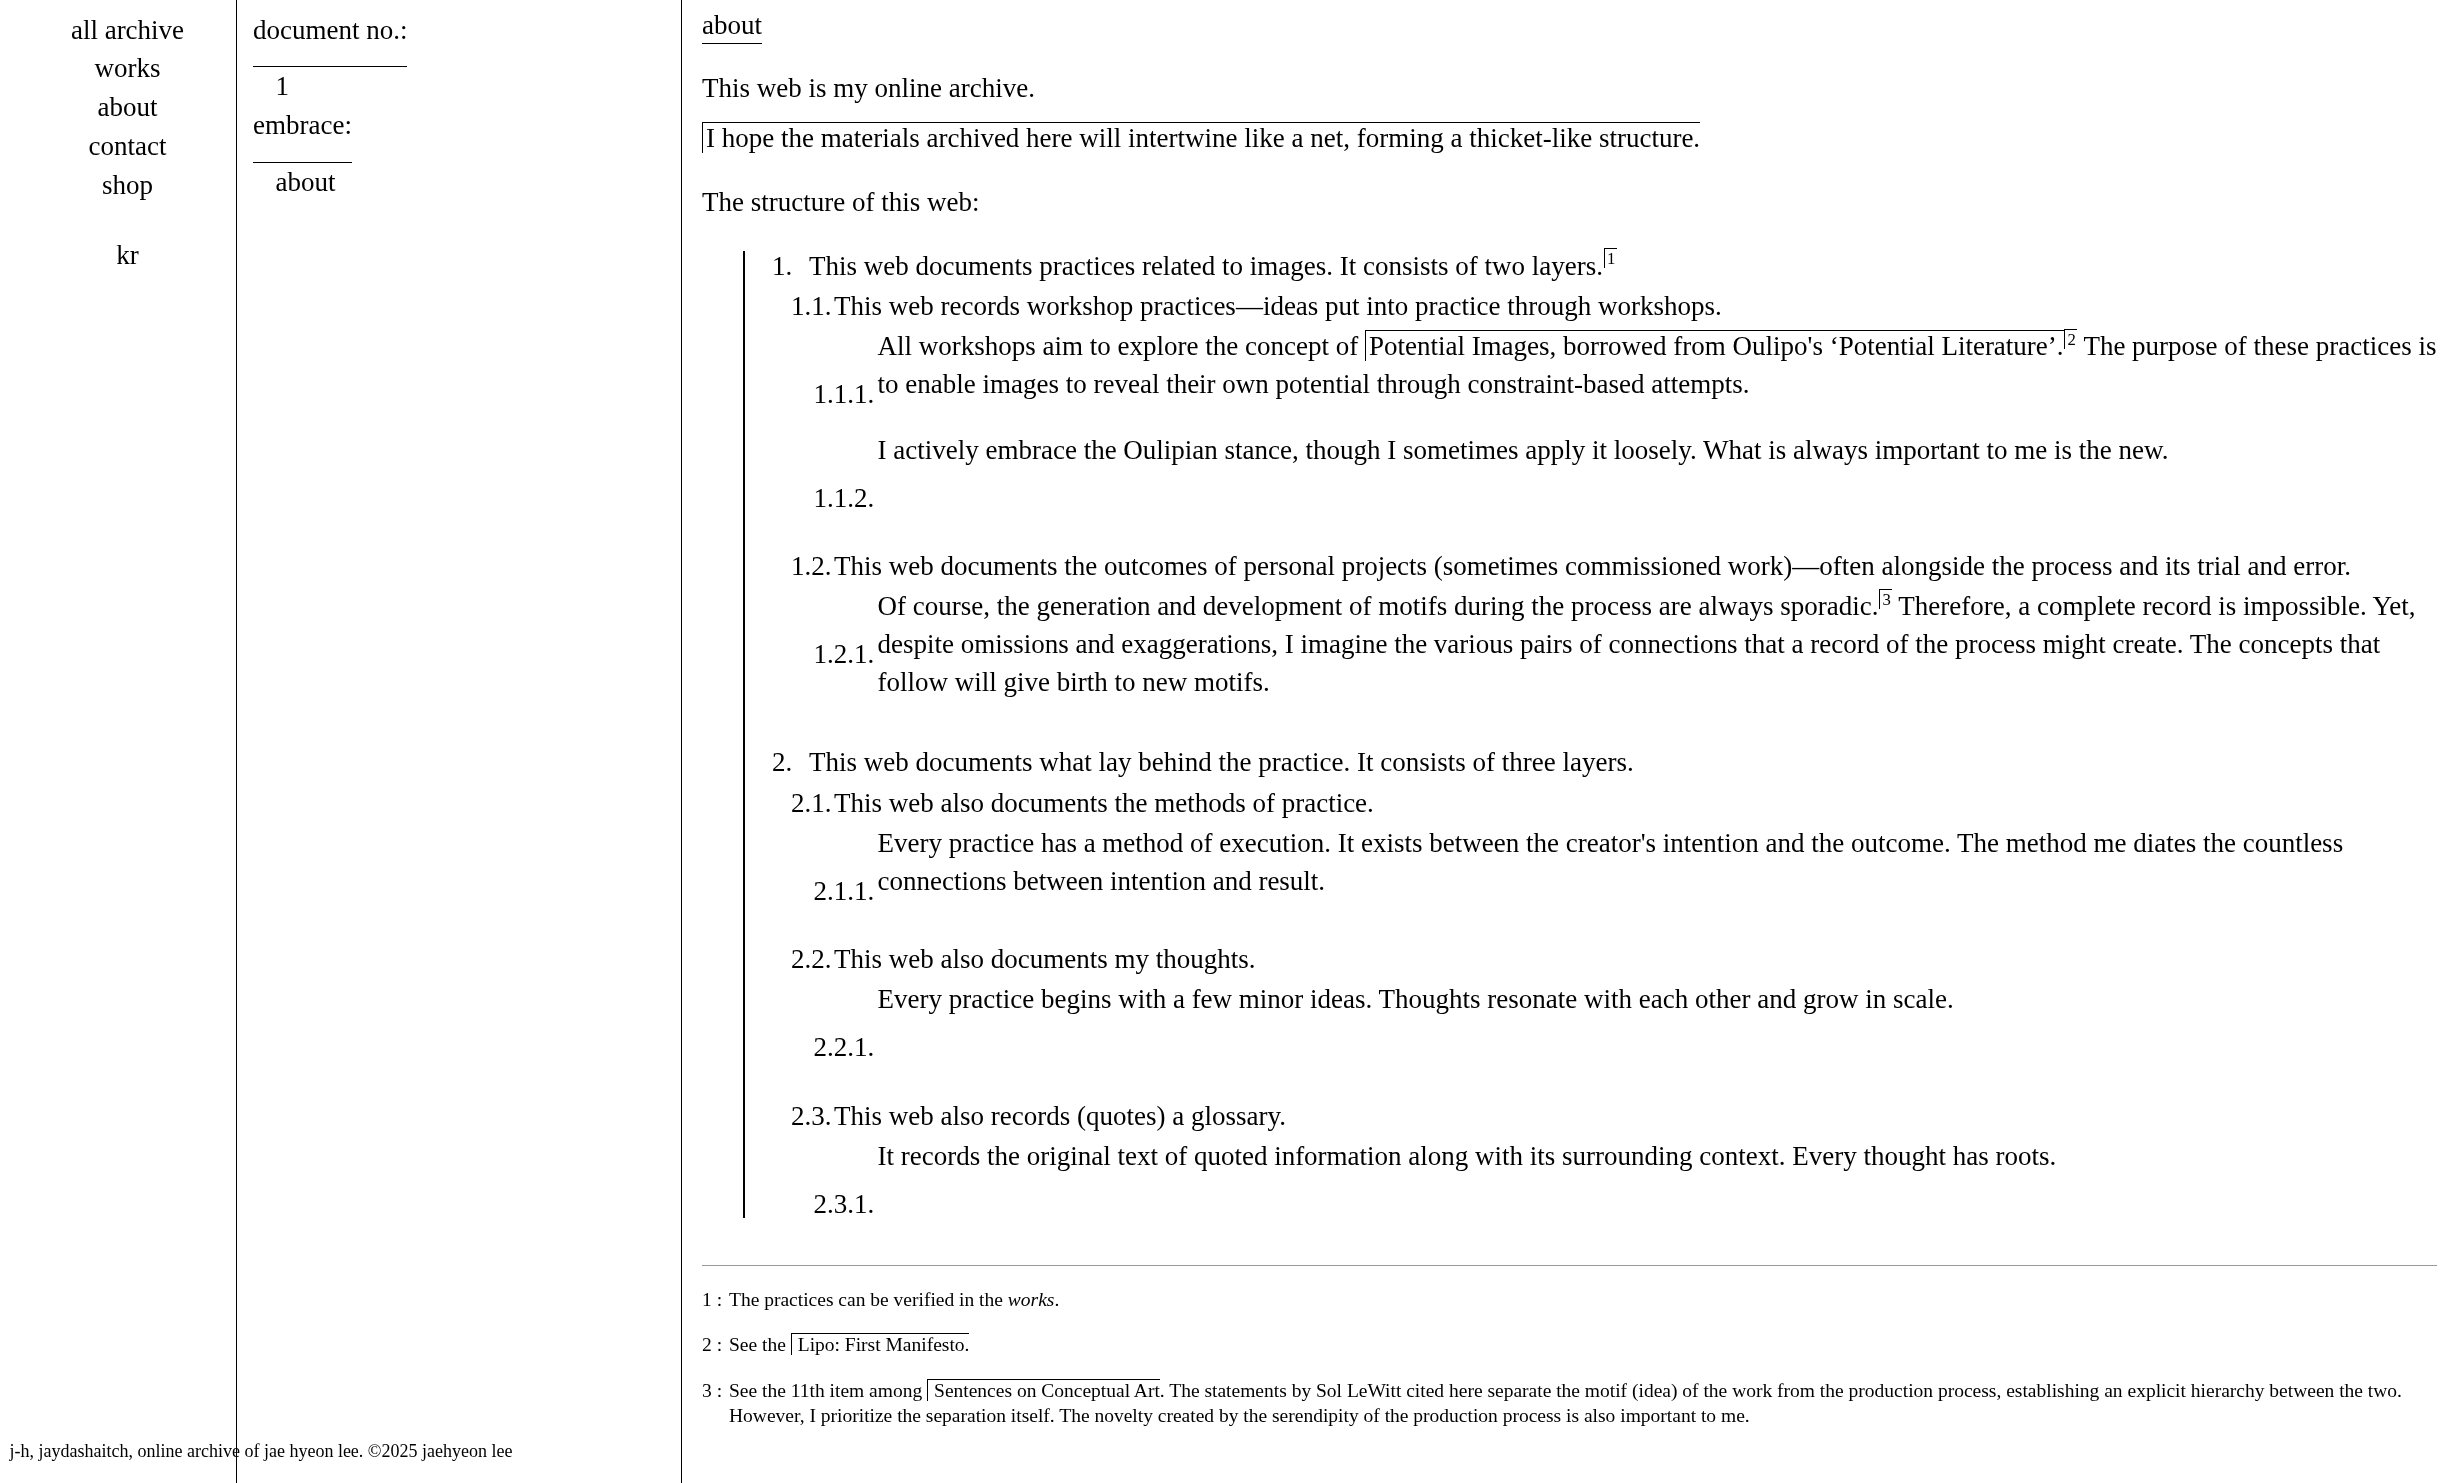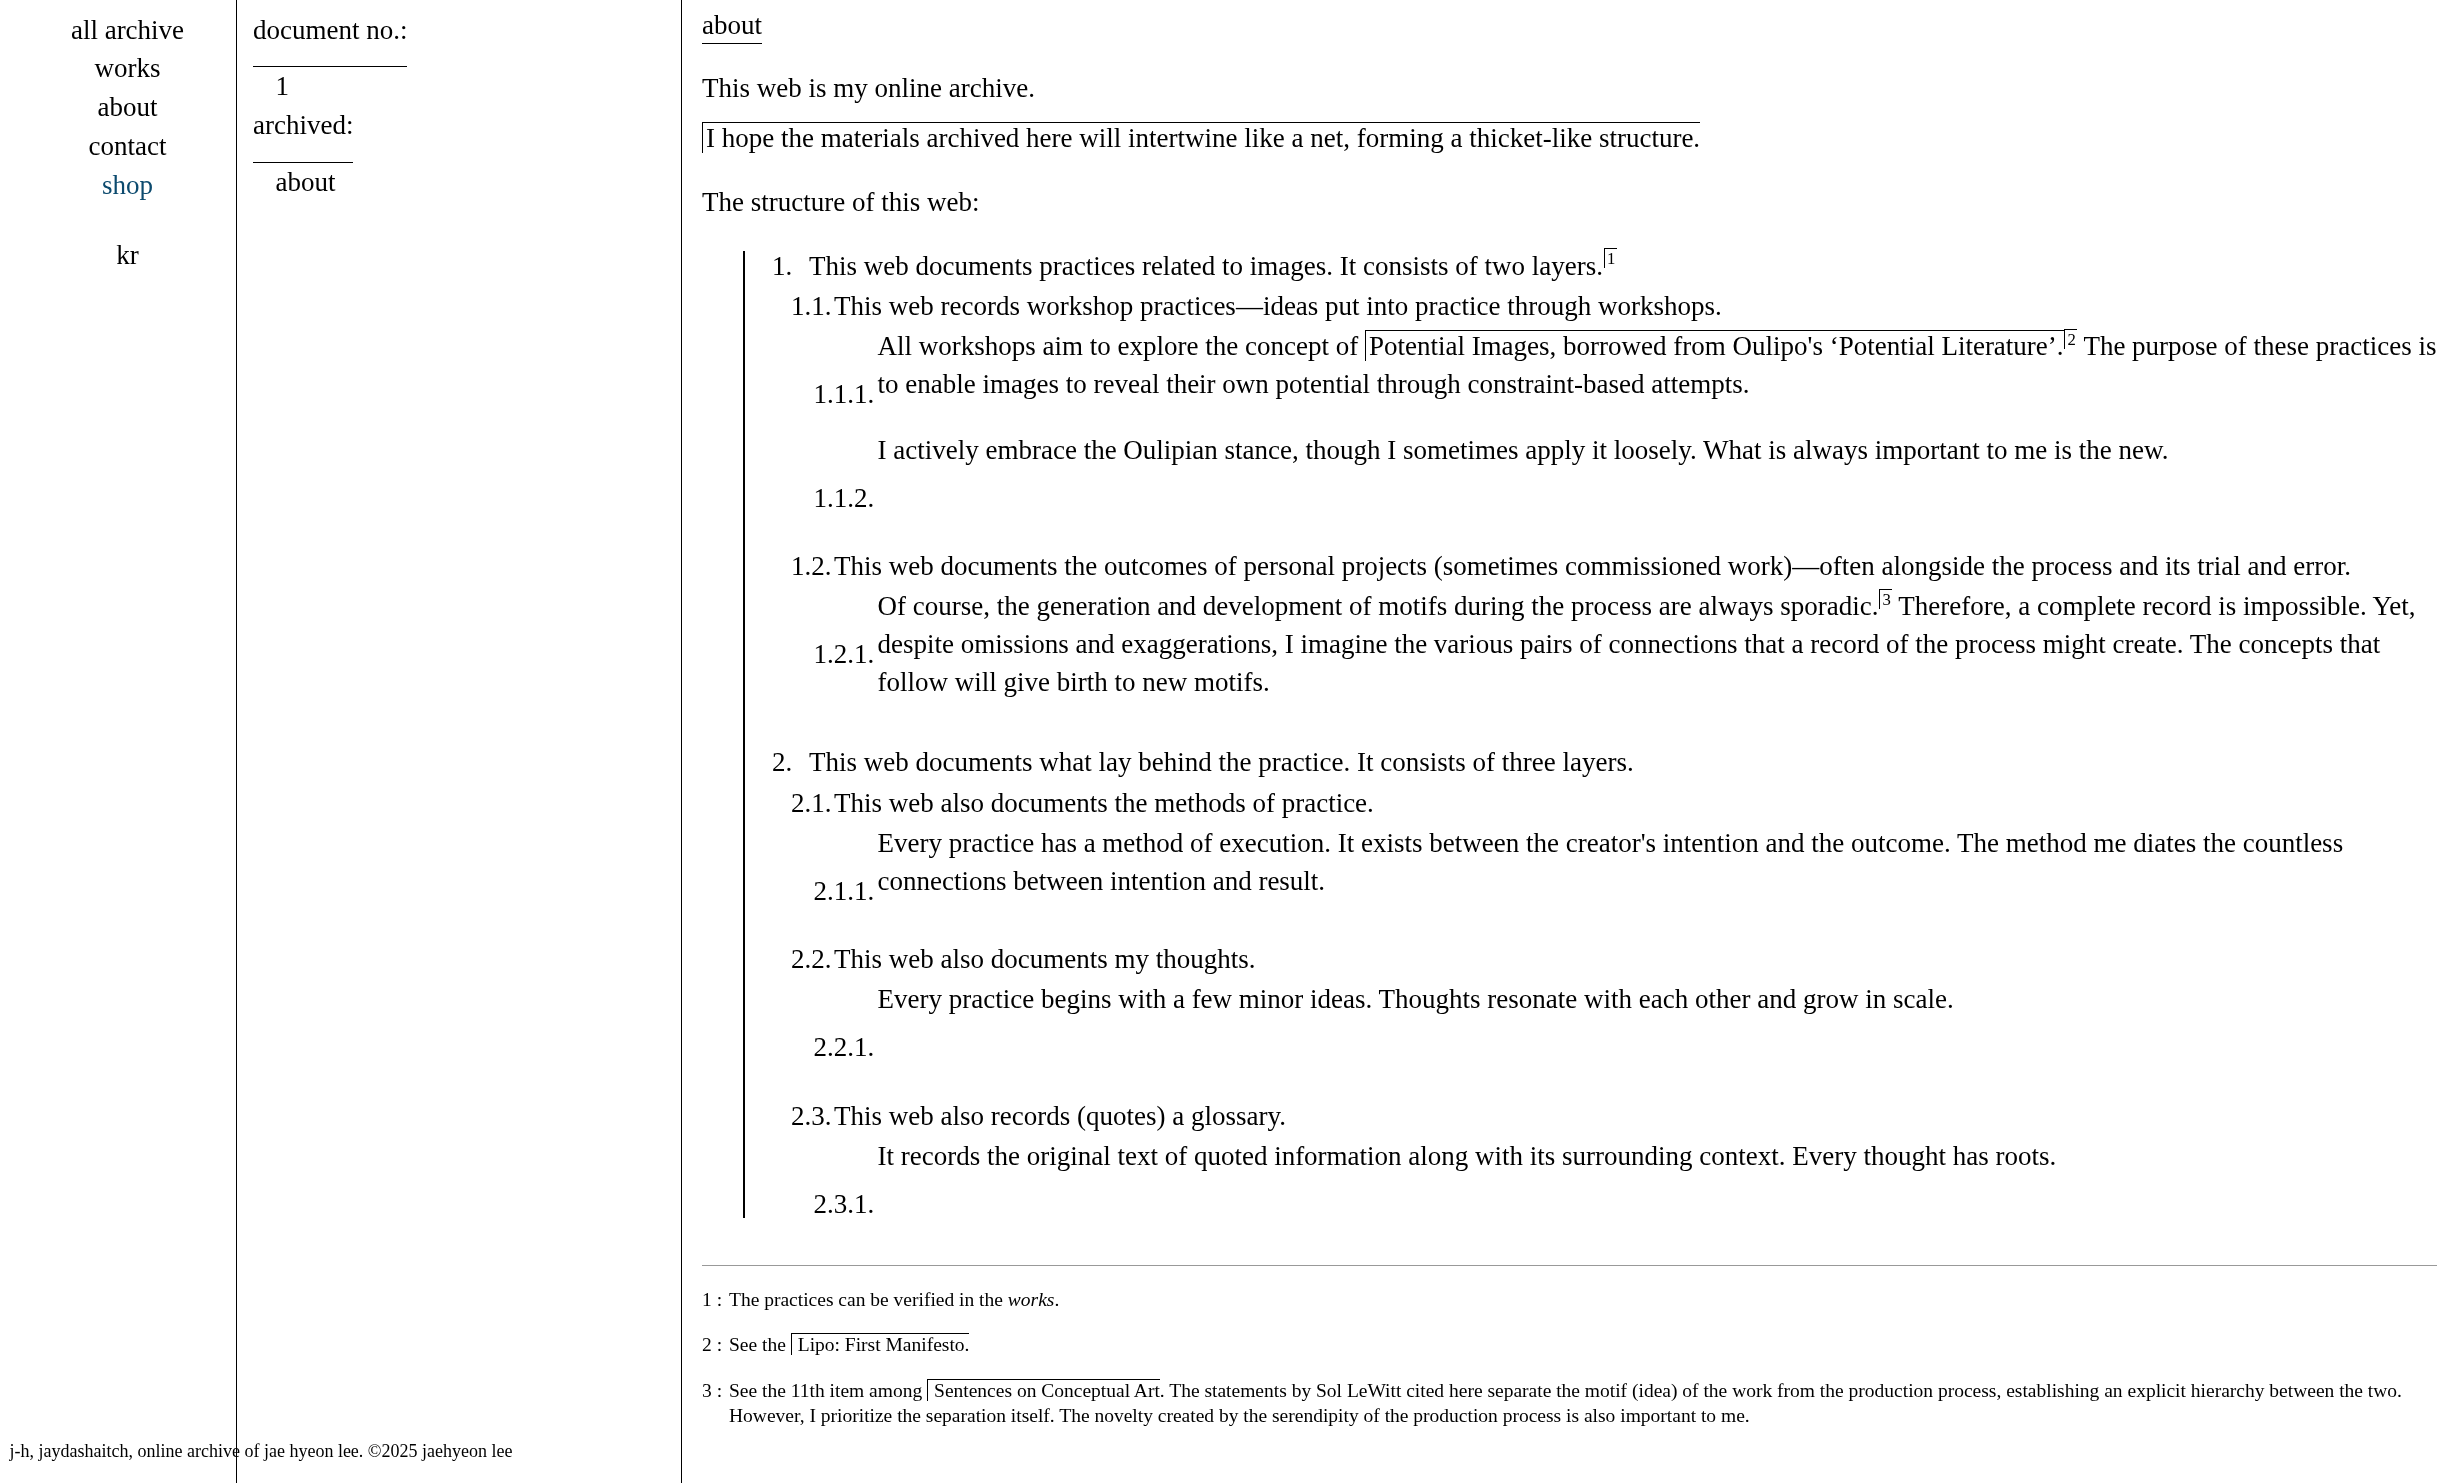--- a/index.html
+++ b/index.html
@@ -40,21 +40,21 @@
     line-height: 1.44;
     text-align: center;
   }
   .nav-item {
     display: block;
     color: #000;
     text-decoration: none;
     white-space: nowrap;
     cursor: pointer;
   }
-  .nav-item.muted { color: #0c4a6e; }
+  .nav-item.muted { color: #000000; }
   .nav-gap { height: 31px; }
 
   
   #meta {
     position: absolute;
     left: 253px;
     top: 10.6px;
     width: 414px;
     font-size: 27px;
     line-height: 1.44;
@@ -213,21 +213,21 @@
     <div class="nav-gap"></div>
     <a class="nav-item">kr</a>
   </nav>
 
   <aside id="meta">
     <div>
       <span class="meta-label">document no.:</span>
       <span class="meta-value">1</span>
     </div>
     <div>
-      <span class="meta-label">archived:</span>
+      <span class="meta-label">embrace:</span>
       <span class="meta-value">about</span>
     </div>
   </aside>
 
   <main id="main">
 
     <div id="doc-title">about</div>
 
     <div class="para-block">
       <div class="para">This web is my online archive.</div>

